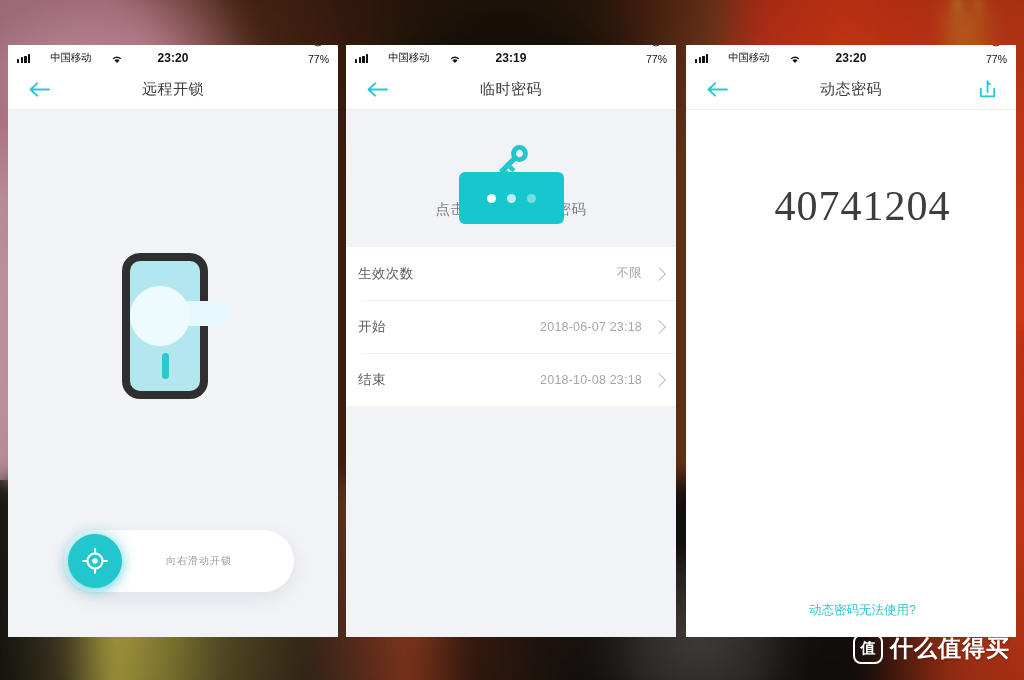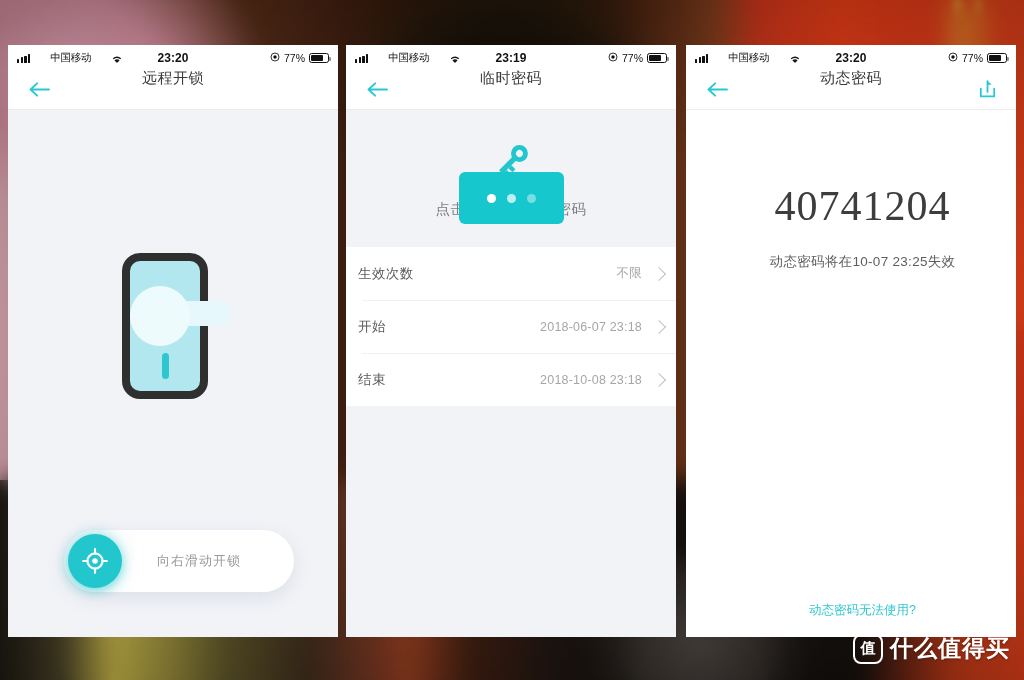--- a/index.html
+++ b/index.html
@@ -44,36 +44,36 @@
   #screen-2{left:346px;width:330px;}
   #screen-3{left:686px;width:330px;}
 
   
   .statusbar{height:22px;display:flex;align-items:center;padding:2px 9px 0 9px;
     font-size:11px;color:#111;position:relative;background:#fff;}
   .sb-left{display:flex;align-items:center;gap:20px;}
   .sb-carrier{font-size:10.5px;letter-spacing:-.2px;}
   .sb-center{position:absolute;left:0;right:0;text-align:center;font-size:12px;
     font-weight:600;letter-spacing:.1px;pointer-events:none;}
-  .sb-right{margin-left:auto;display:flex;align-items:center;gap:4px;font-size:10.5px;}
+  .sb-right{margin-left:auto;display:flex;align-items:center;gap:4px;font-size:10.5px;flex-direction:column;}
   .bars{display:flex;align-items:flex-end;gap:1.2px;height:9px;}
   .bars i{display:block;width:2.4px;background:#111;border-radius:.5px;}
   .bars i:nth-child(1){height:3.5px;}
   .bars i:nth-child(2){height:5.2px;}
   .bars i:nth-child(3){height:7px;}
   .bars i:nth-child(4){height:9px;}
   .wifi{width:12px;height:9px;position:relative;}
   .batt{width:20px;height:10px;border:1.1px solid #111;border-radius:2.6px;
     position:relative;padding:1.3px;box-sizing:border-box;}
   .batt>span{display:block;height:100%;width:77%;background:#111;border-radius:1px;}
   .batt:after{content:"";position:absolute;right:-3px;top:3px;width:1.6px;height:4px;
     background:#111;border-radius:0 1px 1px 0;opacity:.45;}
 
   
-  .navbar{height:40px;position:relative;display:flex;background:#fff;}
+  .navbar{height:40px;position:relative;display:flex;align-items:center;background:#fff;}
   .nav-back{position:absolute;left:16px;top:50%;transform:translateY(-50%);
     width:30px;height:24px;display:flex;align-items:center;justify-content:center;cursor:pointer;}
   .nav-title{width:100%;text-align:center;font-size:15px;color:#3b3b3b;font-weight:500;letter-spacing:.5px;}
   .nav-share{position:absolute;right:16px;top:50%;transform:translateY(-50%);
     width:26px;height:26px;display:flex;align-items:center;justify-content:center;cursor:pointer;}
   .nav-sep{height:1px;background:#ececec;}
 
   
   .s1-body{height:551px;background:#f2f3f7;position:relative;}
   .lockart{position:absolute;left:50%;top:143px;transform:translateX(-50%);
@@ -83,21 +83,21 @@
   .lock-handle{position:absolute;left:52px;top:48px;width:65px;height:25px;
     border-radius:13px;background:#e6f8fb;}
   .lock-knob{position:absolute;left:16px;top:33px;width:60px;height:60px;border-radius:50%;
     background:#eefbfd;}
   .lock-hole{position:absolute;left:48px;top:100px;width:7px;height:26px;border-radius:4px;
     background:#2fc7cf;}
 
   .slider{position:absolute;left:56px;top:420px;width:230px;height:62px;border-radius:31px;
     background:linear-gradient(90deg,#f5f6f8 0%,#ffffff 34%,#ffffff 100%);
     box-shadow:0 6px 18px rgba(120,140,160,.18);display:flex;align-items:center;cursor:pointer;}
-  .slider-label{position:absolute;left:0;right:0;text-align:center;font-size:13px;color:#9a9a9a;
+  .slider-label{position:absolute;left:0;right:0;text-align:center;font-size:10px;color:#9a9a9a;
     padding-left:40px;letter-spacing:1px;}
   .slider-thumb{position:absolute;left:4px;top:4px;width:54px;height:54px;border-radius:50%;
     background:#22c6cd;display:flex;align-items:center;justify-content:center;
     box-shadow:0 0 14px rgba(34,198,205,.45),0 4px 10px rgba(34,198,205,.35);cursor:pointer;}
 
   
   .s2-body{height:551px;background:#f2f3f7;position:relative;}
   .s2-hero{height:137px;background:#f2f3f7;display:flex;flex-direction:column;
     align-items:center;justify-content:center;gap:16px;}
   .s2-hint{font-size:14.5px;color:#7d7d7d;letter-spacing:.6px;}
@@ -344,21 +344,20 @@
         <path d="M5 11v8.2h14V11" fill="none" stroke="#29c9d1" stroke-width="1.9" stroke-linecap="round" stroke-linejoin="round"></path>
         <path d="M12 14.5V3.4" fill="none" stroke="#29c9d1" stroke-width="1.9" stroke-linecap="round"></path>
         <path d="M12 3.2l4.4 3.6-4.4.6z" fill="#29c9d1"></path>
       </svg>
     </div>
   </div>
   <div class="nav-sep"></div>
 
   <div class="s3-body">
     <div class="pwd">40741204</div>
-    <div class="pwd-sub">动态密码将在10-07 23:25失效</div>
     <div class="pwd-help">动态密码无法使用?</div>
   </div>
 </div>
 
 <div id="watermark">
   <div class="wm-badge">值</div>
   <div class="wm-text">什么值得买</div>
 </div>
 
 </body></html>

